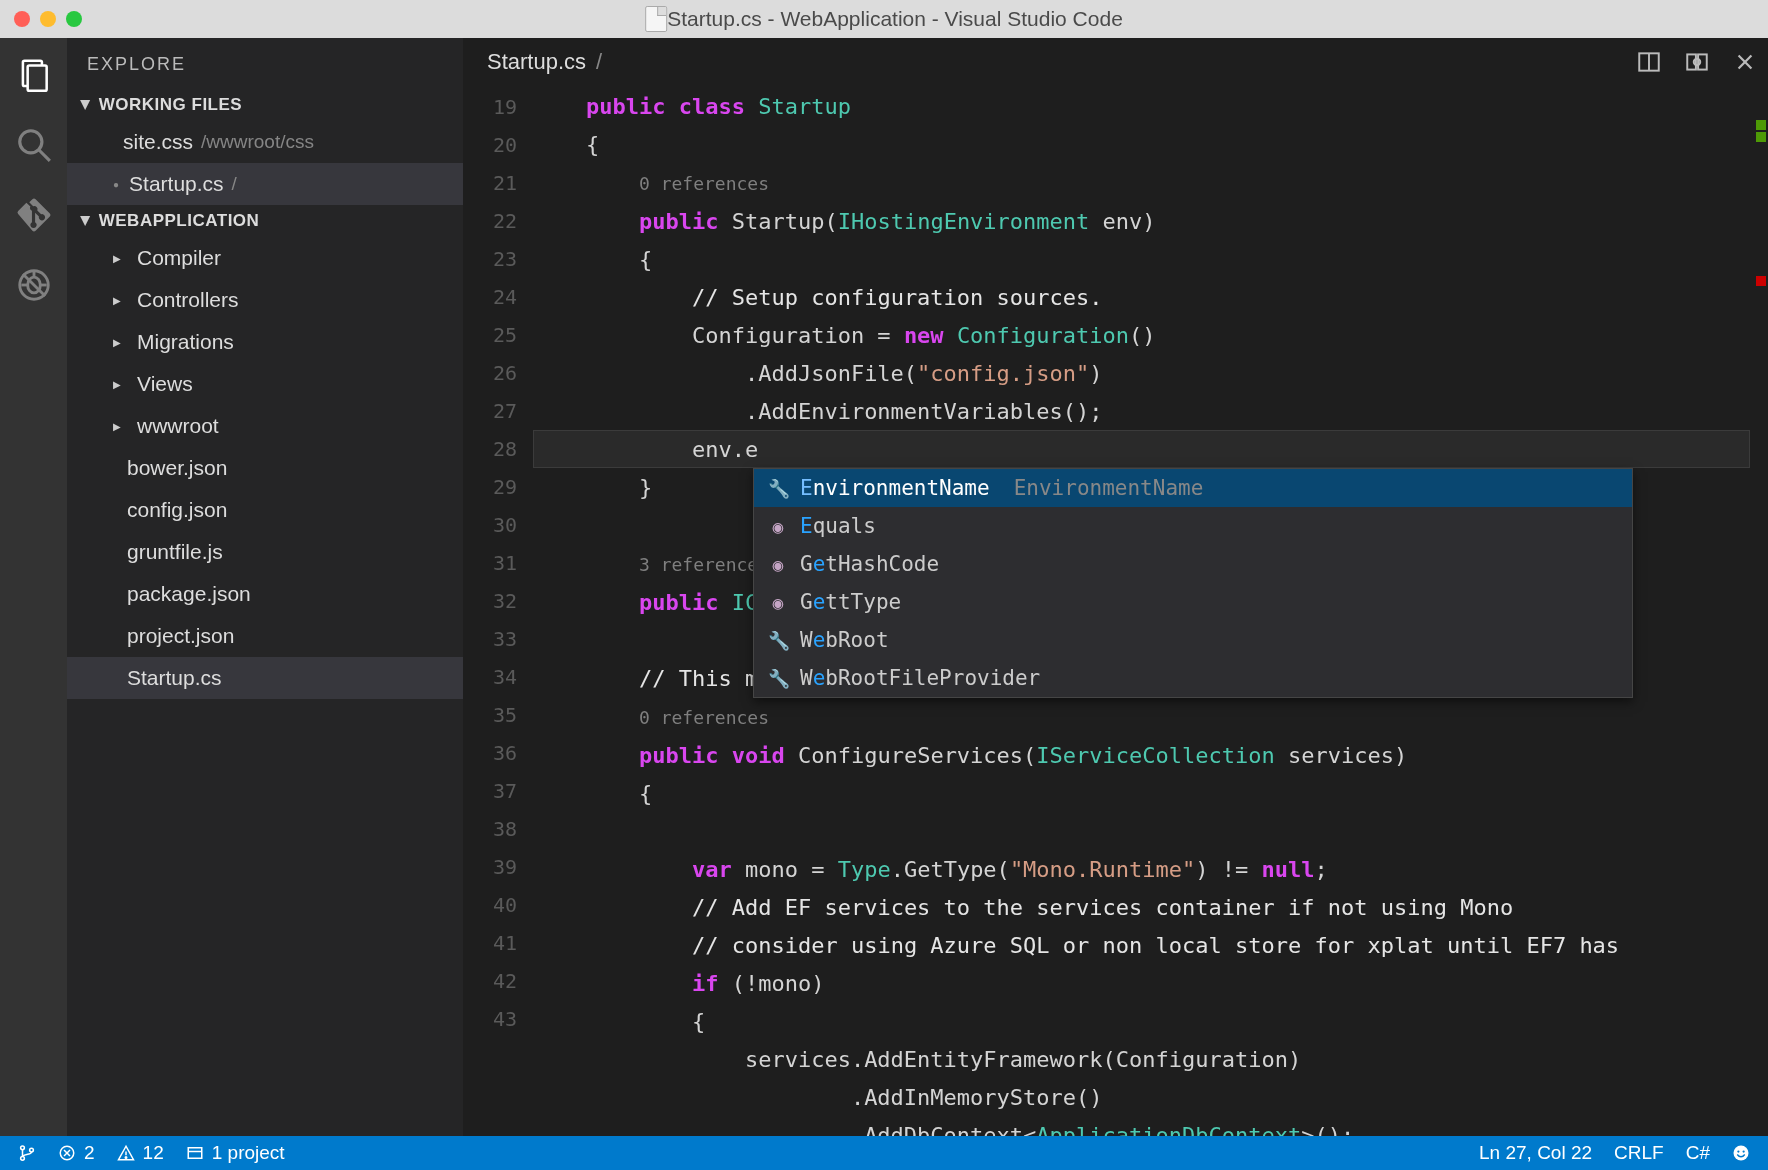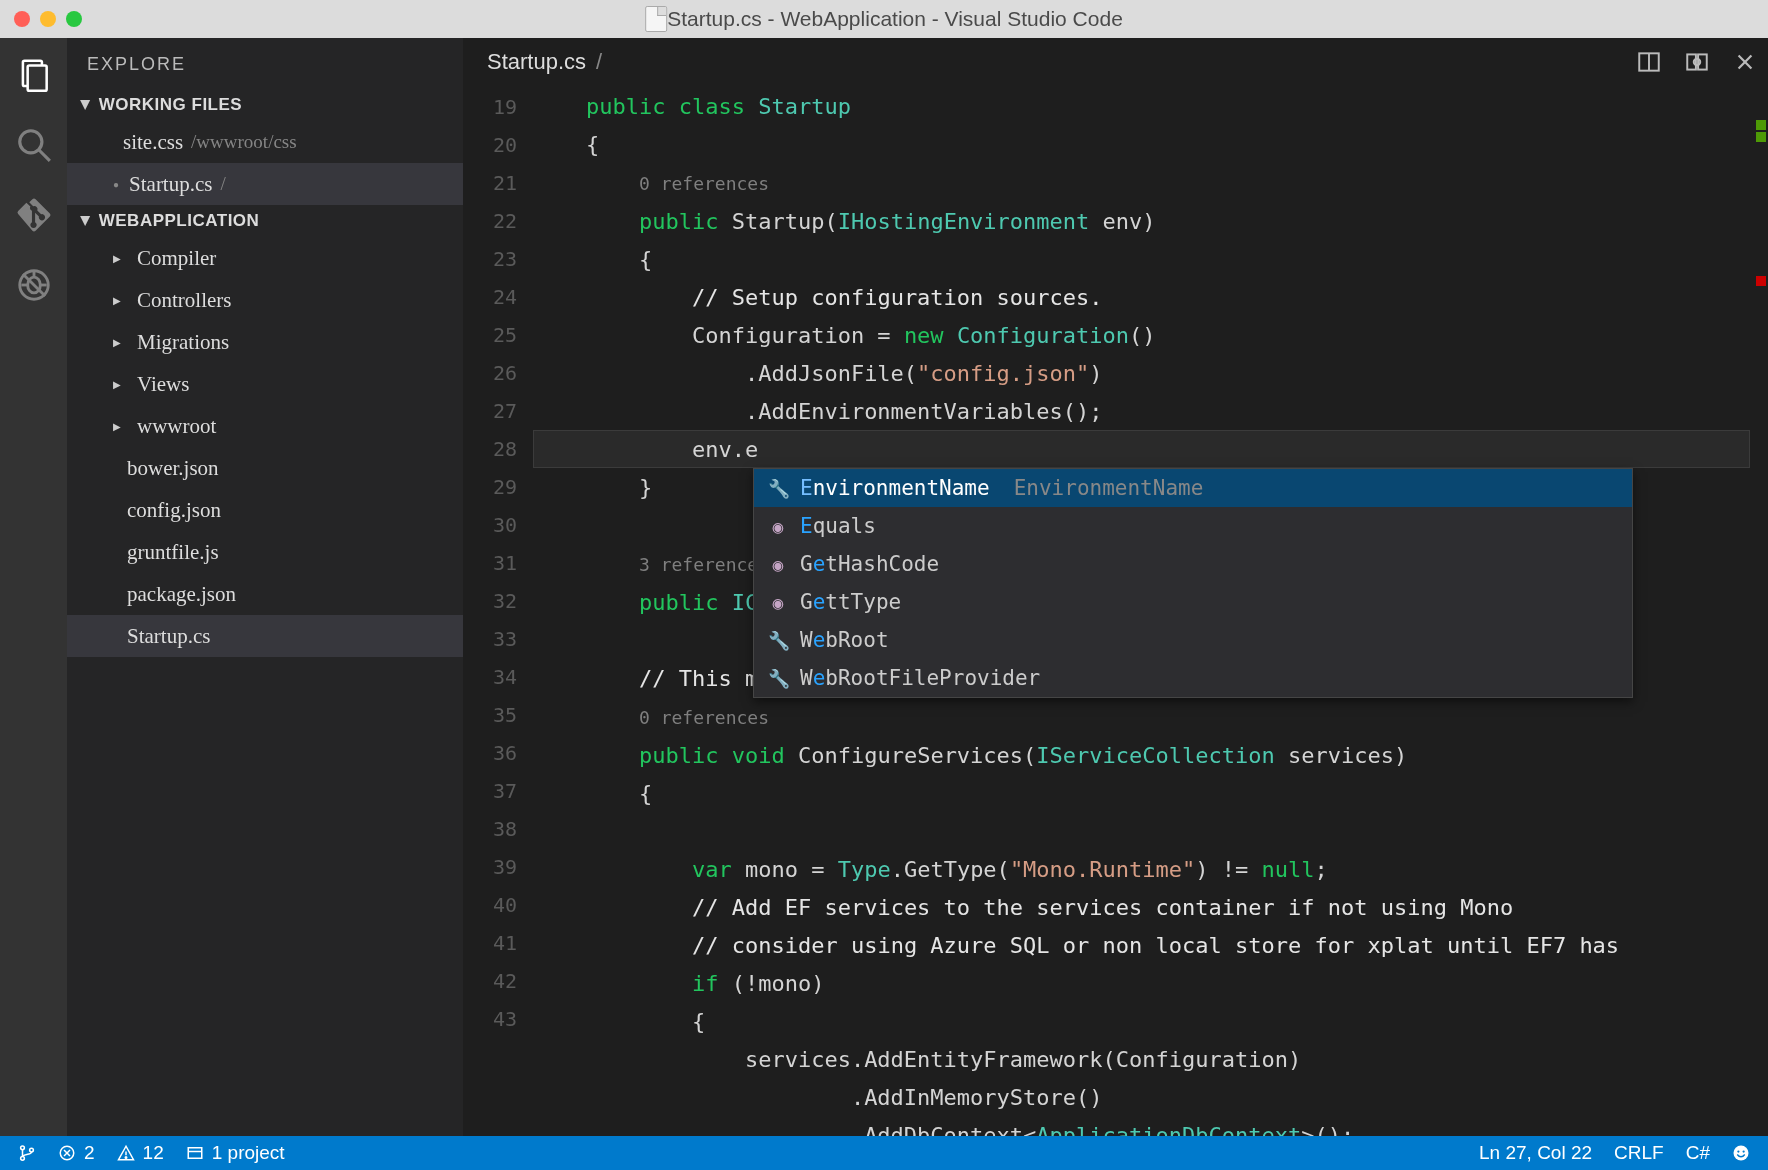--- a/index.html
+++ b/index.html
@@ -14,38 +14,38 @@
 .workbench { display: flex; height: calc(100% - 38px - 34px); }
 .activitybar { width: 67px; background: #333333; display: flex; flex-direction: column; align-items: center; padding-top: 18px; gap: 32px; }
 .ab-icon { width: 38px; height: 38px; color: #808080; cursor: pointer; display:flex;align-items:center;justify-content:center;}
 .ab-icon.active { color: #fff; }
 .ab-icon svg { width: 100%; height: 100%; }
 .sidebar { width: 396px; background: #252526; color: #ccc; overflow: hidden; display:flex;flex-direction:column;}
 .side-header { padding: 16px 20px 14px; font-size: 18px; letter-spacing: 2px; color: #bbb; }
 .section-header { display:flex; align-items:center; gap:8px; padding: 6px 10px; font-size: 17px; font-weight: bold; color:#ddd; letter-spacing:0.5px;}
 .section-header .chev { display:inline-block; transform: rotate(90deg); font-size: 12px; color:#ccc; margin-left:4px;}
 .tree { font-size: 21px; }
-.tree-item { display:flex; align-items:center; height: 42px; padding-left: 46px; cursor:pointer; color:#ddd;font-family:Liberation Serif, serif;}
+.tree-item { display:flex; align-items:center; height: 42px; padding-left: 46px; cursor:pointer; color:#ddd;}
 .tree-item.selected{background:#37373d;}
 .tree-item .dirty{margin-right:10px;color:#888;font-size:10px;}
 .ti-caret{display:inline-block;width:14px;margin-right:10px;font-size:12px;color:#ccc;}
 .ti-caret.closed::before{content:"▶";font-size:10px;}
 .ti-label{white-space:nowrap;}
 .ti-hint{color:#858585;margin-left:8px;font-size:19px;}
 .files .tree-item{padding-left:46px;}
 .files .tree-item.file{padding-left:60px;}
 .editor-col{flex:1;display:flex;flex-direction:column;background:#1e1e1e;min-width:0;}
 .tabline{height:48px;background:#1e1e1e;display:flex;align-items:center;justify-content:space-between;padding:0 10px 0 24px;border-bottom:1px solid #1e1e1e;}
 .tabline .left{display:flex;align-items:center;gap:10px;font-size:22px;color:#ddd;}
 .tabline .right{display:flex;align-items:center;gap:22px;color:#bbb;}
 .tabline .tab-action{width:26px;height:26px;display:flex;align-items:center;justify-content:center;cursor:pointer;}
 .editor-body{flex:1;position:relative;overflow:hidden;font-family:"Menlo","Consolas",monospace;font-size:22px;}
 .gutter{position:absolute;left:0;top:0;width:70px;text-align:right;color:#5a5a5a;padding-right:16px;line-height:38px;padding-top:2px;font-size:20px;}
 .code{position:absolute;left:70px;right:18px;top:0;line-height:38px;color:#d4d4d4;white-space:pre;padding-top:2px;}
-.code .kw{color:#22c55e;} .code .cls{color:#4ec9b0;} .code .str{color:#d69d85;} .code .com{color:#e5e5e5;} .code .id{color:#d4d4d4;} .code .ref{color:#7f7f7f;font-size:18px;}
+.code .kw{color:#d946ef;font-weight:bold;} .code .cls{color:#4ec9b0;} .code .str{color:#d69d85;} .code .com{color:#e5e5e5;} .code .id{color:#d4d4d4;} .code .ref{color:#7f7f7f;font-size:18px;}
 .cur-line{background:#2a2a2a;border:1px solid #3b3b3b;position:absolute;left:70px;right:18px;height:38px;z-index:0;}
 .suggest{position:absolute;background:#2d2d30;border:1px solid #454545;box-shadow:0 4px 10px rgba(0,0,0,.5);font-family:"Menlo","Consolas",monospace;font-size:21px;}
 .s-row{display:flex;align-items:center;height:38px;padding:0 14px;gap:12px;color:#ccc;cursor:pointer;}
 .s-row.sel{background:#094771;color:#fff;}
 .s-row .s-icon{width:20px;text-align:center;color:#c5a5c5;font-size:18px;}
 .s-row .s-icon.wrench{color:#b0b0b0;}
 .s-row .s-text .match{color:#2aa3ff;}
 .s-row.sel .s-text .match{color:#75beff;}
 .s-detail{color:#888;margin-left:12px;}
 .overview{position:absolute;right:0;top:0;width:18px;height:100%;background:#1e1e1e;}
@@ -149,20 +149,23 @@
           <span class="ti-label">bower.json</span>
         </div>
         <div class="tree-item file">
           <span class="ti-label">config.json</span>
         </div>
         <div class="tree-item file">
           <span class="ti-label">gruntfile.js</span>
         </div>
         <div class="tree-item file">
           <span class="ti-label">package.json</span>
+        </div>
+        <div class="tree-item file">
+          <span class="ti-label">project.json</span>
         </div>
         <div class="tree-item file selected">
           <span class="ti-label">Startup.cs</span>
         </div>
       </div>
   </div>
 
   <div class="editor-col">
     <div class="tabline">
       <div class="left">

